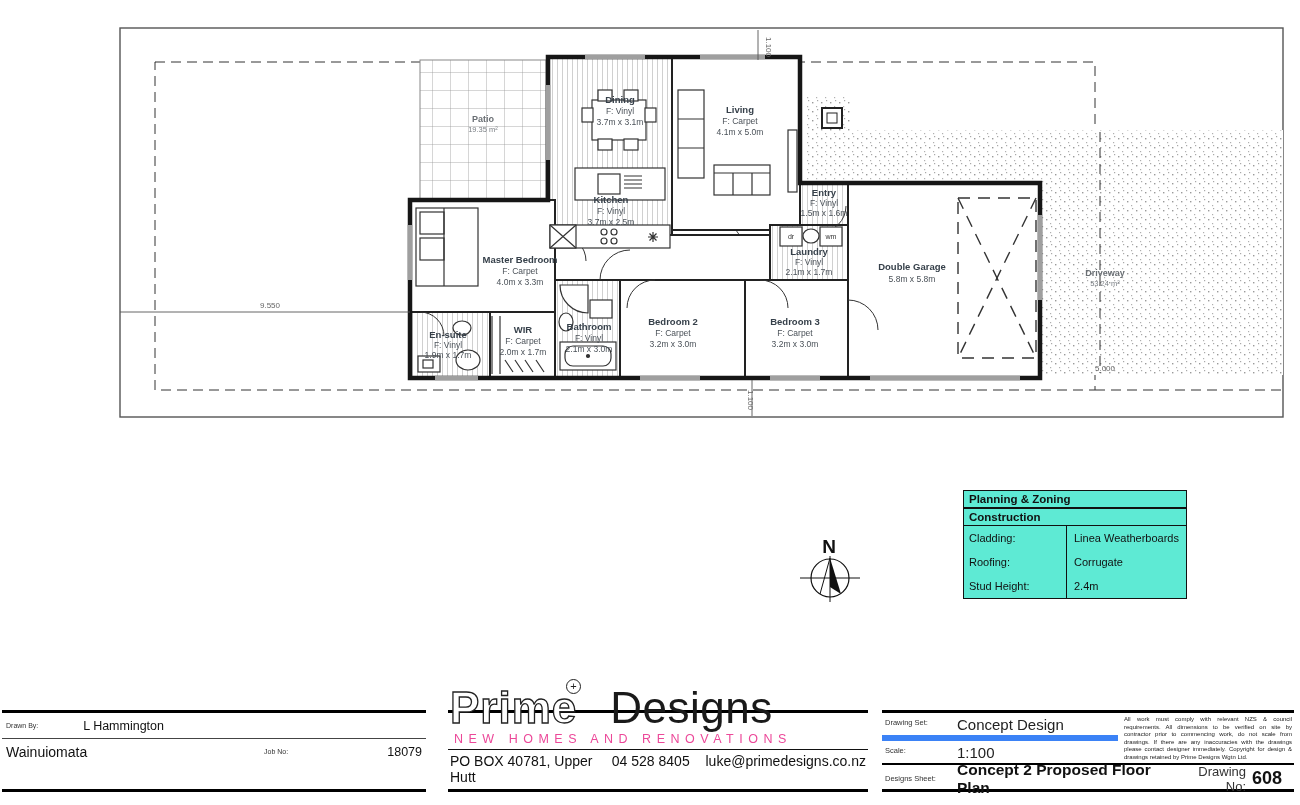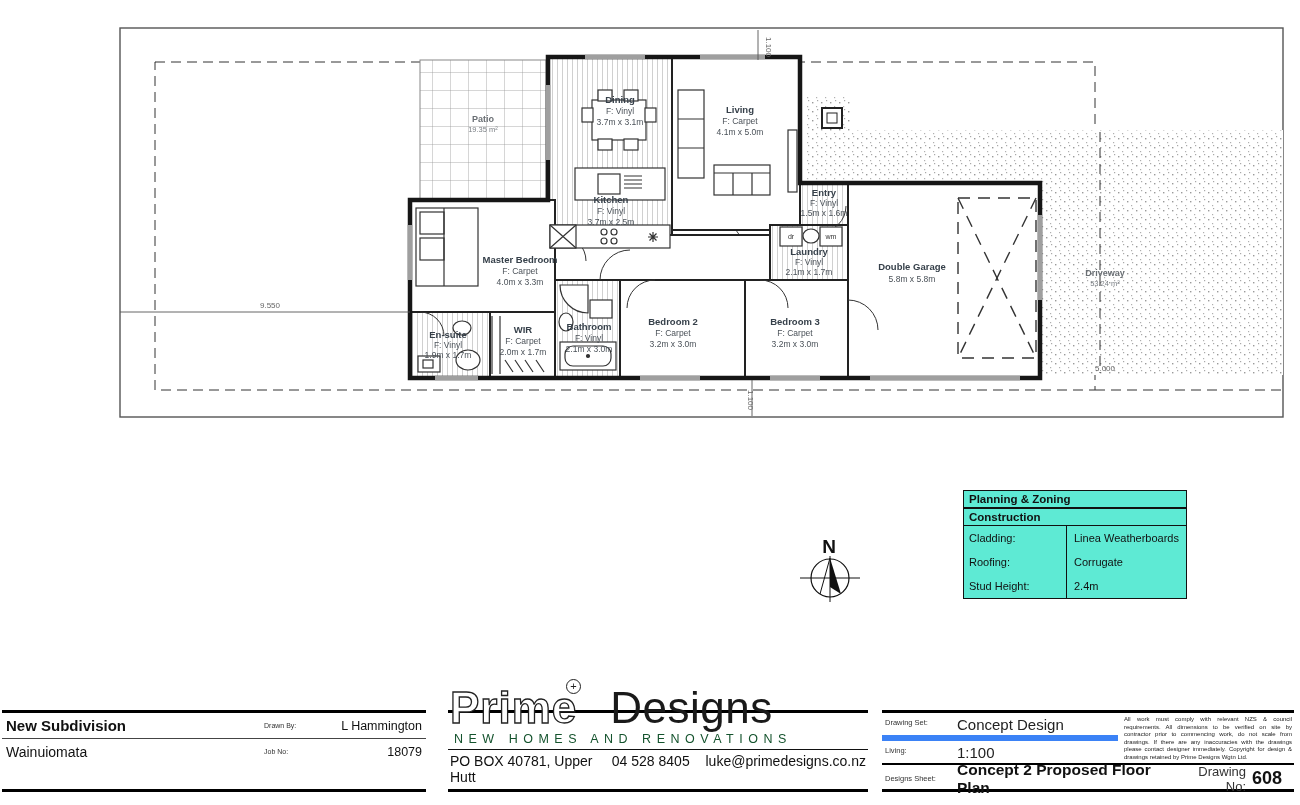--- a/index.html
+++ b/index.html
@@ -30,21 +30,21 @@
   .proj-main{flex:1;font-size:14px;}
   .proj-main.b{font-weight:bold;font-size:15px;}
   .mini-lbl{width:58px;font-size:7px;color:#333;}
   .mini-val{width:100px;text-align:right;font-size:12.5px;}
 
   .co-block{left:448px;width:420px;display:flex;flex-direction:column;justify-content:flex-end;}
   .logo-line{display:flex;align-items:baseline;padding-left:2px;position:relative;height:46px;gap:33px;}
   .logo-prime{font-size:44px;font-weight:bold;letter-spacing:1px;color:#fff;-webkit-text-stroke:1.3px #222;line-height:1;}
   .logo-designs{font-size:44px;font-weight:500;color:#1a1a1a;line-height:1;letter-spacing:0.5px;}
   .logo-plus{position:absolute;left:118px;top:-7px;font-size:11px;color:#222;border:1px solid #222;border-radius:50%;width:13px;height:13px;line-height:12px;text-align:center;background:#fff;}
-  .tagline{font-size:12.5px;letter-spacing:5.5px;color:#14532d;padding:2px 0 3px 6px;}
+  .tagline{font-size:12.5px;letter-spacing:5.5px;color:#ec4899;padding:2px 0 3px 6px;}
   .contact-row{display:flex;border-top:1.5px solid #111;padding:3px 2px 4px 2px;font-size:14px;color:#111;}
   .contact-row .c1{width:190px;}
   .contact-row .c2{width:110px;}
   .contact-row .c3{flex:1;text-align:right;}
 
   .dwg-block{left:882px;width:412px;}
   .dwg-grid{display:grid;grid-template-columns:72px 164px 1fr;}
   .dwg-cell{padding:2px 3px;}
   .dwg-lbl{font-size:7.5px;color:#333;padding-top:5px;}
   .dwg-val{font-size:15px;color:#222;padding-top:3px;}
@@ -312,21 +312,20 @@
     </div>
     <div class="info-row">
       <div class="lbl">Stud Height:</div>
       <div class="val">2.4m</div>
     </div>
   </div>
 </div>
 
 <div class="tblock proj-block">
   <div class="proj-row">
-    <div class="proj-main b">New Subdivision</div>
     <div class="mini-lbl">Drawn By:</div>
     <div class="mini-val">L Hammington</div>
   </div>
   <div class="proj-row">
     <div class="proj-main">Wainuiomata</div>
     <div class="mini-lbl">Job No:</div>
     <div class="mini-val">18079</div>
   </div>
 </div>
 
@@ -342,21 +341,21 @@
     <span class="c2">04 528 8405</span>
     <span class="c3">luke@primedesigns.co.nz</span>
   </div>
 </div>
 
 <div class="tblock dwg-block">
   <div class="dwg-grid">
     <div class="dwg-cell dwg-lbl u">Drawing Set:</div>
     <div class="dwg-cell dwg-val u">Concept Design</div>
     <div class="disclaimer">All work must comply with relevant NZS &amp; council requirements. All dimensions to be verified on site by contractor prior to commencing work, do not scale from drawings. If there are any inaccuracies with the drawings please contact designer immediately. Copyright for design &amp; drawings retained by Prime Designs Wgtn Ltd.</div>
-    <div class="dwg-cell dwg-lbl">Living:</div>
+    <div class="dwg-cell dwg-lbl">Scale:</div>
     <div class="dwg-cell dwg-val">1:100</div>
   </div>
   <div class="sheet-row">
     <div class="sheet-lbl">Designs Sheet:</div>
     <div class="sheet-val">Concept 2 Proposed Floor Plan</div>
     <div class="no-lbl">Drawing No:</div>
     <div class="no-val">608</div>
   </div>
 </div>
 

